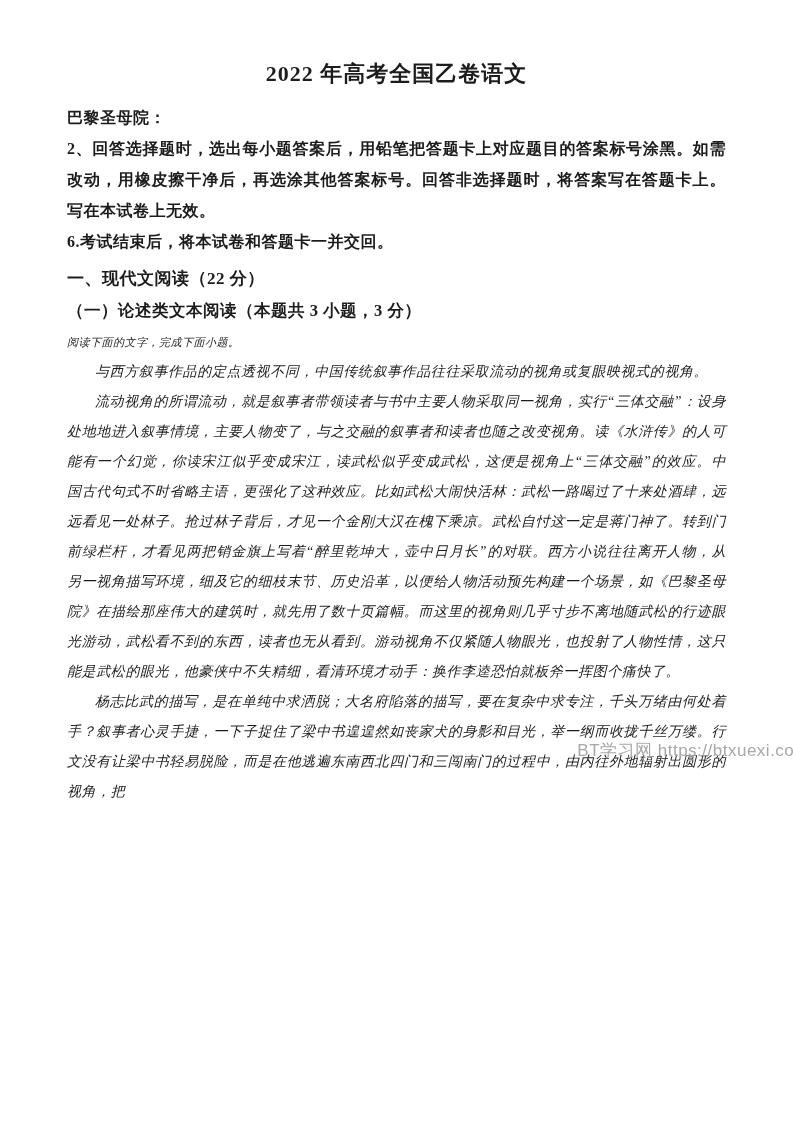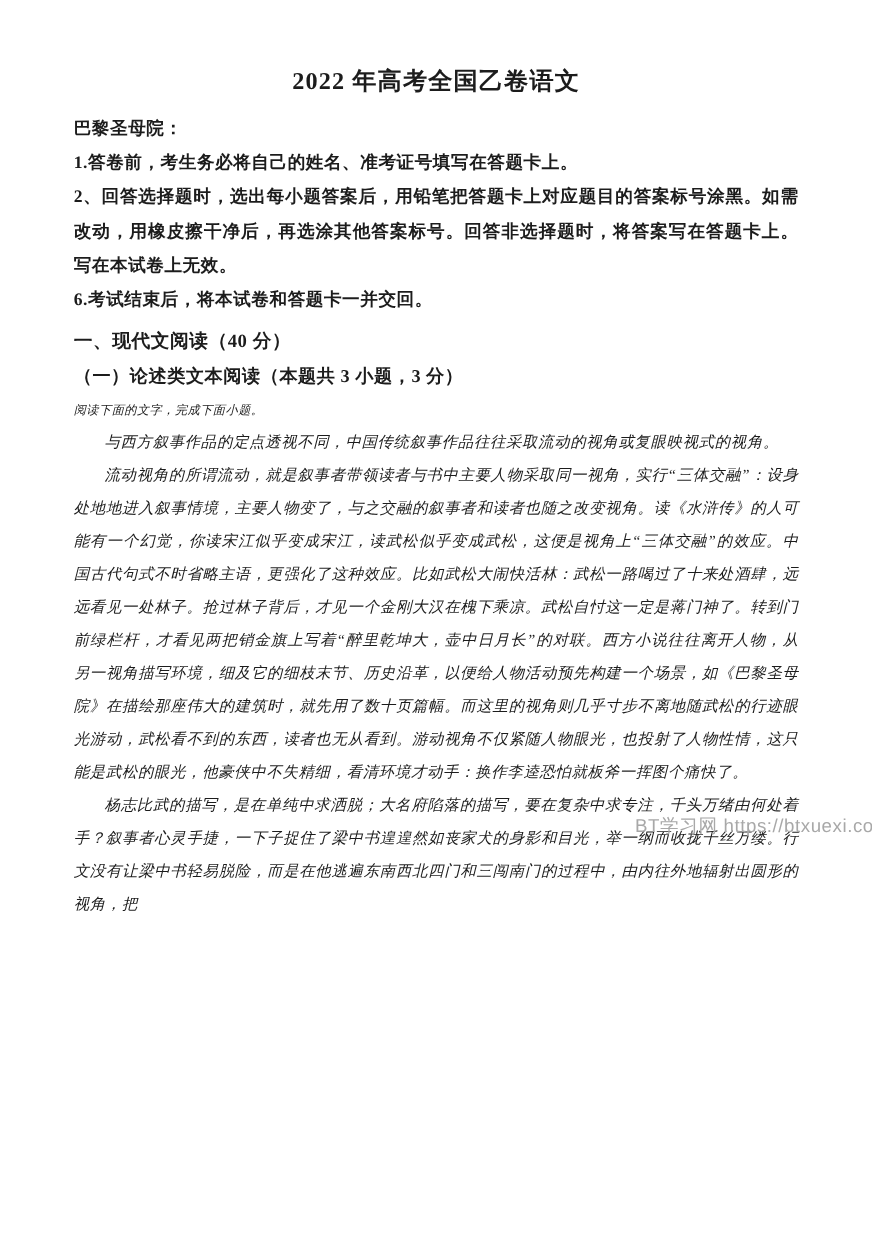--- a/index.html
+++ b/index.html
@@ -76,26 +76,25 @@
 </style>
 </head>
 <body>
 
 <div class="page">
 
   <h1 class="title">2022 年高考全国乙卷语文</h1>
 
   <div class="notices">
     <p>巴黎圣母院：</p>
-    <p>1.答卷前，考生务必将自己的姓名、准考证号填写在答题卡上。</p>
     <p>2、回答选择题时，选出每小题答案后，用铅笔把答题卡上对应题目的答案标号涂黑。如需改动，用橡皮擦干净后，再选涂其他答案标号。回答非选择题时，将答案写在答题卡上。写在本试卷上无效。</p>
     <p>6.考试结束后，将本试卷和答题卡一并交回。</p>
   </div>
 
-  <h2 class="section-heading">一、现代文阅读（40 分）</h2>
+  <h2 class="section-heading">一、现代文阅读（22 分）</h2>
 
   <h3 class="subsection-heading">（一）论述类文本阅读（本题共 3 小题，3 分）</h3>
 
   <p class="instruction">阅读下面的文字，完成下面小题。</p>
 
   <div class="passage">
     <p>与西方叙事作品的定点透视不同，中国传统叙事作品往往采取流动的视角或复眼映视式的视角。</p>
     <p>流动视角的所谓流动，就是叙事者带领读者与书中主要人物采取同一视角，实行“三体交融”：设身处地地进入叙事情境，主要人物变了，与之交融的叙事者和读者也随之改变视角。读《水浒传》的人可能有一个幻觉，你读宋江似乎变成宋江，读武松似乎变成武松，这便是视角上“三体交融”的效应。中国古代句式不时省略主语，更强化了这种效应。比如武松大闹快活林：武松一路喝过了十来处酒肆，远远看见一处林子。抢过林子背后，才见一个金刚大汉在槐下乘凉。武松自忖这一定是蒋门神了。转到门前绿栏杆，才看见两把销金旗上写着“醉里乾坤大，壶中日月长”的对联。西方小说往往离开人物，从另一视角描写环境，细及它的细枝末节、历史沿革，以便给人物活动预先构建一个场景，如《巴黎圣母院》在描绘那座伟大的建筑时，就先用了数十页篇幅。而这里的视角则几乎寸步不离地随武松的行迹眼光游动，武松看不到的东西，读者也无从看到。游动视角不仅紧随人物眼光，也投射了人物性情，这只能是武松的眼光，他豪侠中不失精细，看清环境才动手：换作李逵恐怕就板斧一挥图个痛快了。</p>
     <p>杨志比武的描写，是在单纯中求洒脱；大名府陷落的描写，要在复杂中求专注，千头万绪由何处着手？叙事者心灵手捷，一下子捉住了梁中书遑遑然如丧家犬的身影和目光，举一纲而收拢千丝万缕。行文没有让梁中书轻易脱险，而是在他逃遍东南西北四门和三闯南门的过程中，由内往外地辐射出圆形的视角，把</p>
   </div>

